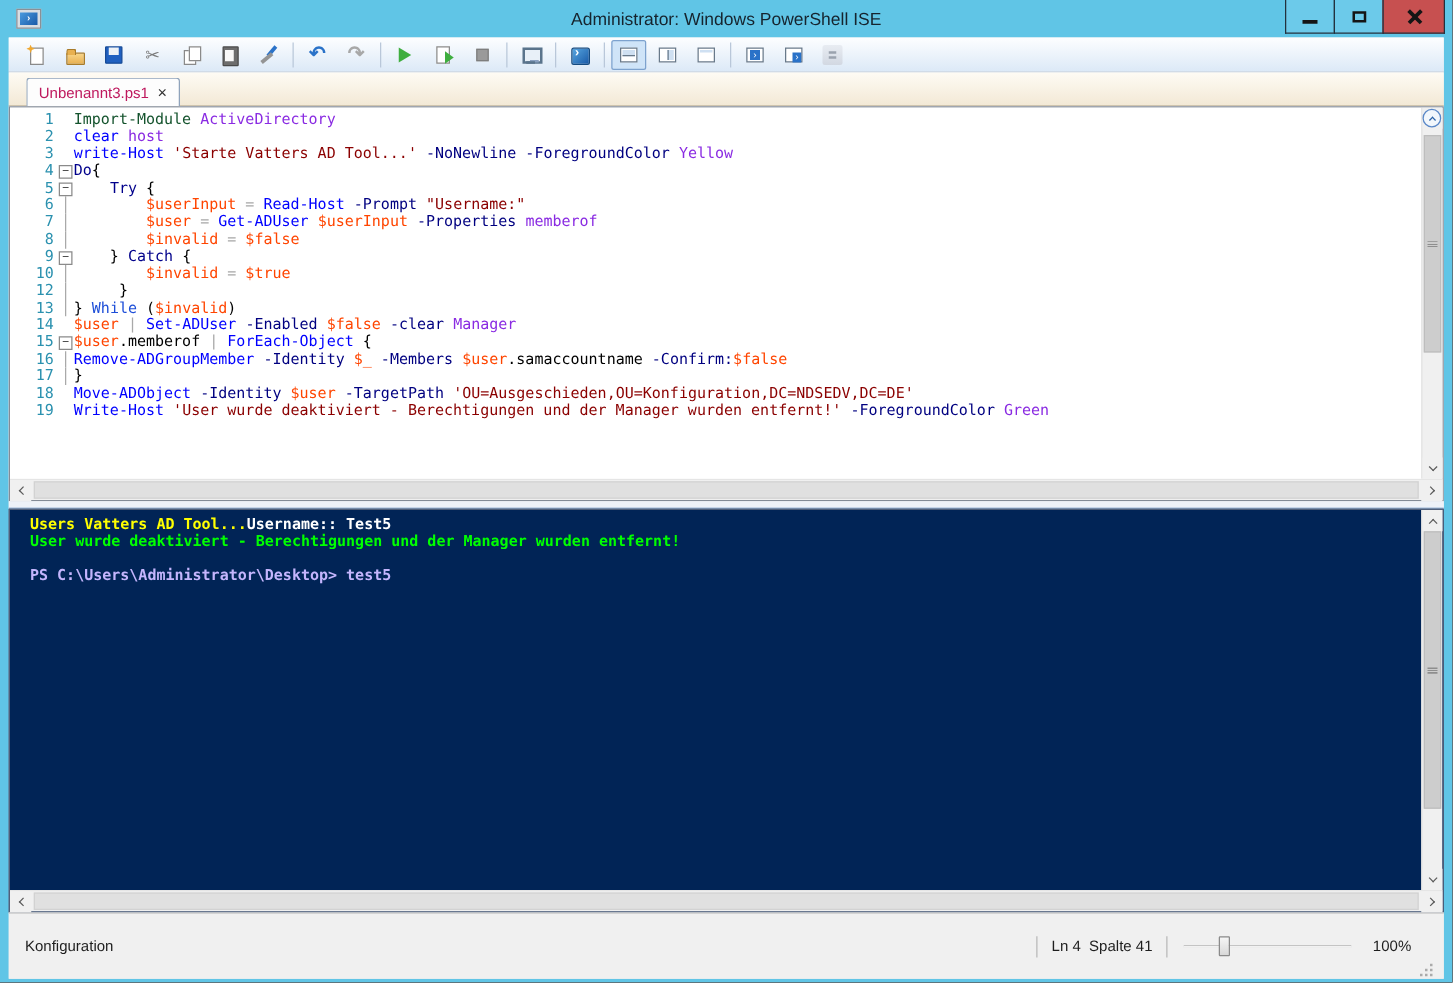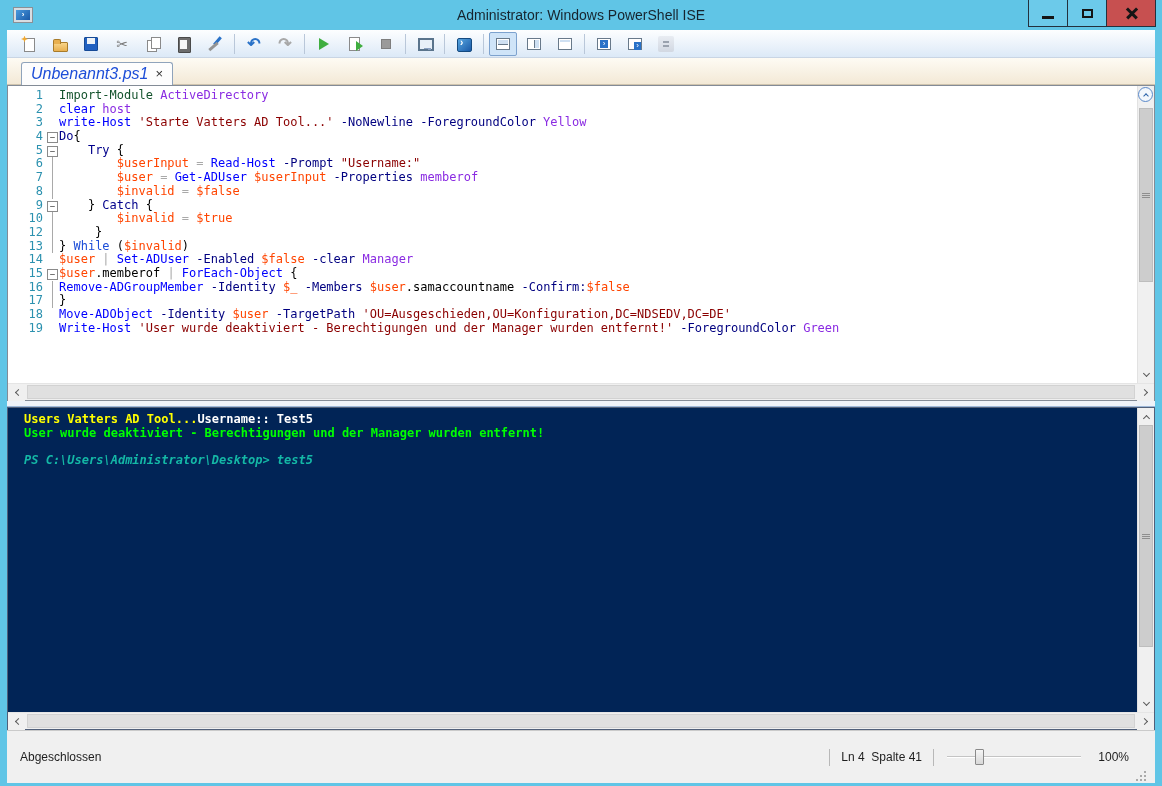--- a/index.html
+++ b/index.html
@@ -60,21 +60,21 @@
   .ic-layout-script-pane-top::after{content:"";position:absolute;left:3px;right:3px;top:4px;height:4px;background:#cfe0f2;border-bottom:1px solid #68798a;}
   .ic-layout-script-pane-right::after{content:"";position:absolute;right:3px;top:4px;bottom:4px;width:4px;background:#cfe0f2;border-left:1px solid #68798a;}
   .ic-layout-script-pane-maximized::after{content:"";position:absolute;left:3px;right:3px;top:4px;height:2px;background:#cfe0f2;}
   .ic-new-powershell-tab::after{content:"\203A";position:absolute;left:4px;top:4px;width:8px;height:8px;background:#2a72c8;color:#fff;font-size:8px;line-height:8px;text-align:center;}
   .ic-new-powershell-window::after{content:"\203A";position:absolute;right:2px;bottom:2px;width:7px;height:8px;background:#2a72c8;color:#fff;font-size:8px;line-height:8px;text-align:center;}
   .ic-toolbar-overflow{display:flex;align-items:center;justify-content:center;background:linear-gradient(#e8ecf2,#d2d8e2);border-radius:2px;}
   .ic-toolbar-overflow::before{content:"";width:6px;height:2px;background:#9aa2ae;box-shadow:0 4px 0 #9aa2ae;margin-top:-4px;}
   
   .tabstrip{height:27px;background:linear-gradient(#fefbf4,#f3e9d6);border-bottom:1px solid #cfc4ae;display:flex;align-items:flex-end;padding-left:14px;}
   .tab{height:23px;background:#fdfdfd;border:1px solid #8fa3bb;border-bottom:none;border-radius:3px 3px 0 0;display:flex;align-items:center;padding:0 9px;margin-bottom:-1px;}
-  .tab-label{font-size:16px;color:#1d4ed8;font-style:italic;}
+  .tab-label{font-size:12px;color:#be185d;}
   .tab-close{font-size:13px;color:#333;margin-left:7px;line-height:12px;}
   
   .editor-outer{height:316px;border:1px solid #838b96;background:#fff;display:flex;flex-direction:column;}
   .editor-wrap{flex:1;display:flex;position:relative;overflow:hidden;}
   .editor{flex:1;background:#fff;padding-top:3px;overflow:hidden;cursor:text;}
   .row{display:flex;height:13.7px;line-height:13.7px;font-family:"DejaVu Sans Mono","Liberation Mono",monospace;font-size:12px;white-space:pre;}
   .ln{width:38px;text-align:right;color:#2B91AF;padding-right:3px;flex:none;}
   .fold{width:13px;flex:none;position:relative;}
   .fold.guide{background:linear-gradient(#a9a9a9,#a9a9a9) 6px 0/1px 100% no-repeat;}
   .fold.box::before{content:"\2212";position:absolute;left:1px;top:2px;width:9px;height:9px;border:1px solid #8a8a8a;background:#fff;font-size:9px;line-height:8px;text-align:center;color:#444;}
@@ -268,21 +268,21 @@
     </div>
 
     <div class="splitter"></div>
 
     <div class="console-outer" style="background: rgb(1, 36, 86);">
       <div class="console-wrap">
         <div class="console" id="console" style="background: rgb(1, 36, 86);">
             <div class="cline"><span style="color: rgb(255, 255, 0);">Users Vatters AD Tool...</span><span style="color: rgb(255, 255, 255);">Username:: Test5</span></div>
             <div class="cline"><span style="color: rgb(0, 255, 0);">User wurde deaktiviert - Berechtigungen und der Manager wurden entfernt!</span></div>
             <div class="cline">&nbsp;</div>
-            <div class="cline"><span style="color: #14b8a6; font-style: italic;">PS C:\Users\Administrator\Desktop&gt; test5</span></div>
+            <div class="cline"><span style="color: #c4b5fd;">PS C:\Users\Administrator\Desktop&gt; test5</span></div>
           </div>
         <div class="vscroll">
           <div class="sarrow">
               <i class="ch up"></i>
             </div>
           <div class="strack">
             <div class="sthumb" style="top:0;height:222px;">
                 <span class="sgrip"></span>
               </div>
           </div>
@@ -298,21 +298,21 @@
         <div class="htrack">
             <div class="hthumb"></div>
           </div>
         <div class="sarrow">
             <i class="ch right"></i>
           </div>
       </div>
     </div>
 
     <div class="statusbar">
-      <span class="sb-left">Abgeschlossen</span>
+      <span class="sb-left">Konfiguration</span>
       <div class="sb-right">
         <span class="sb-sep"></span>
         <span class="sb-pos">Ln 4  Spalte 41</span>
         <span class="sb-sep"></span>
         <div class="zoom-slider">
           <div class="zs-track"></div>
           <div class="zs-handle"></div>
         </div>
         <span class="sb-zoom">100%</span>
         <span class="sb-grip"></span>

